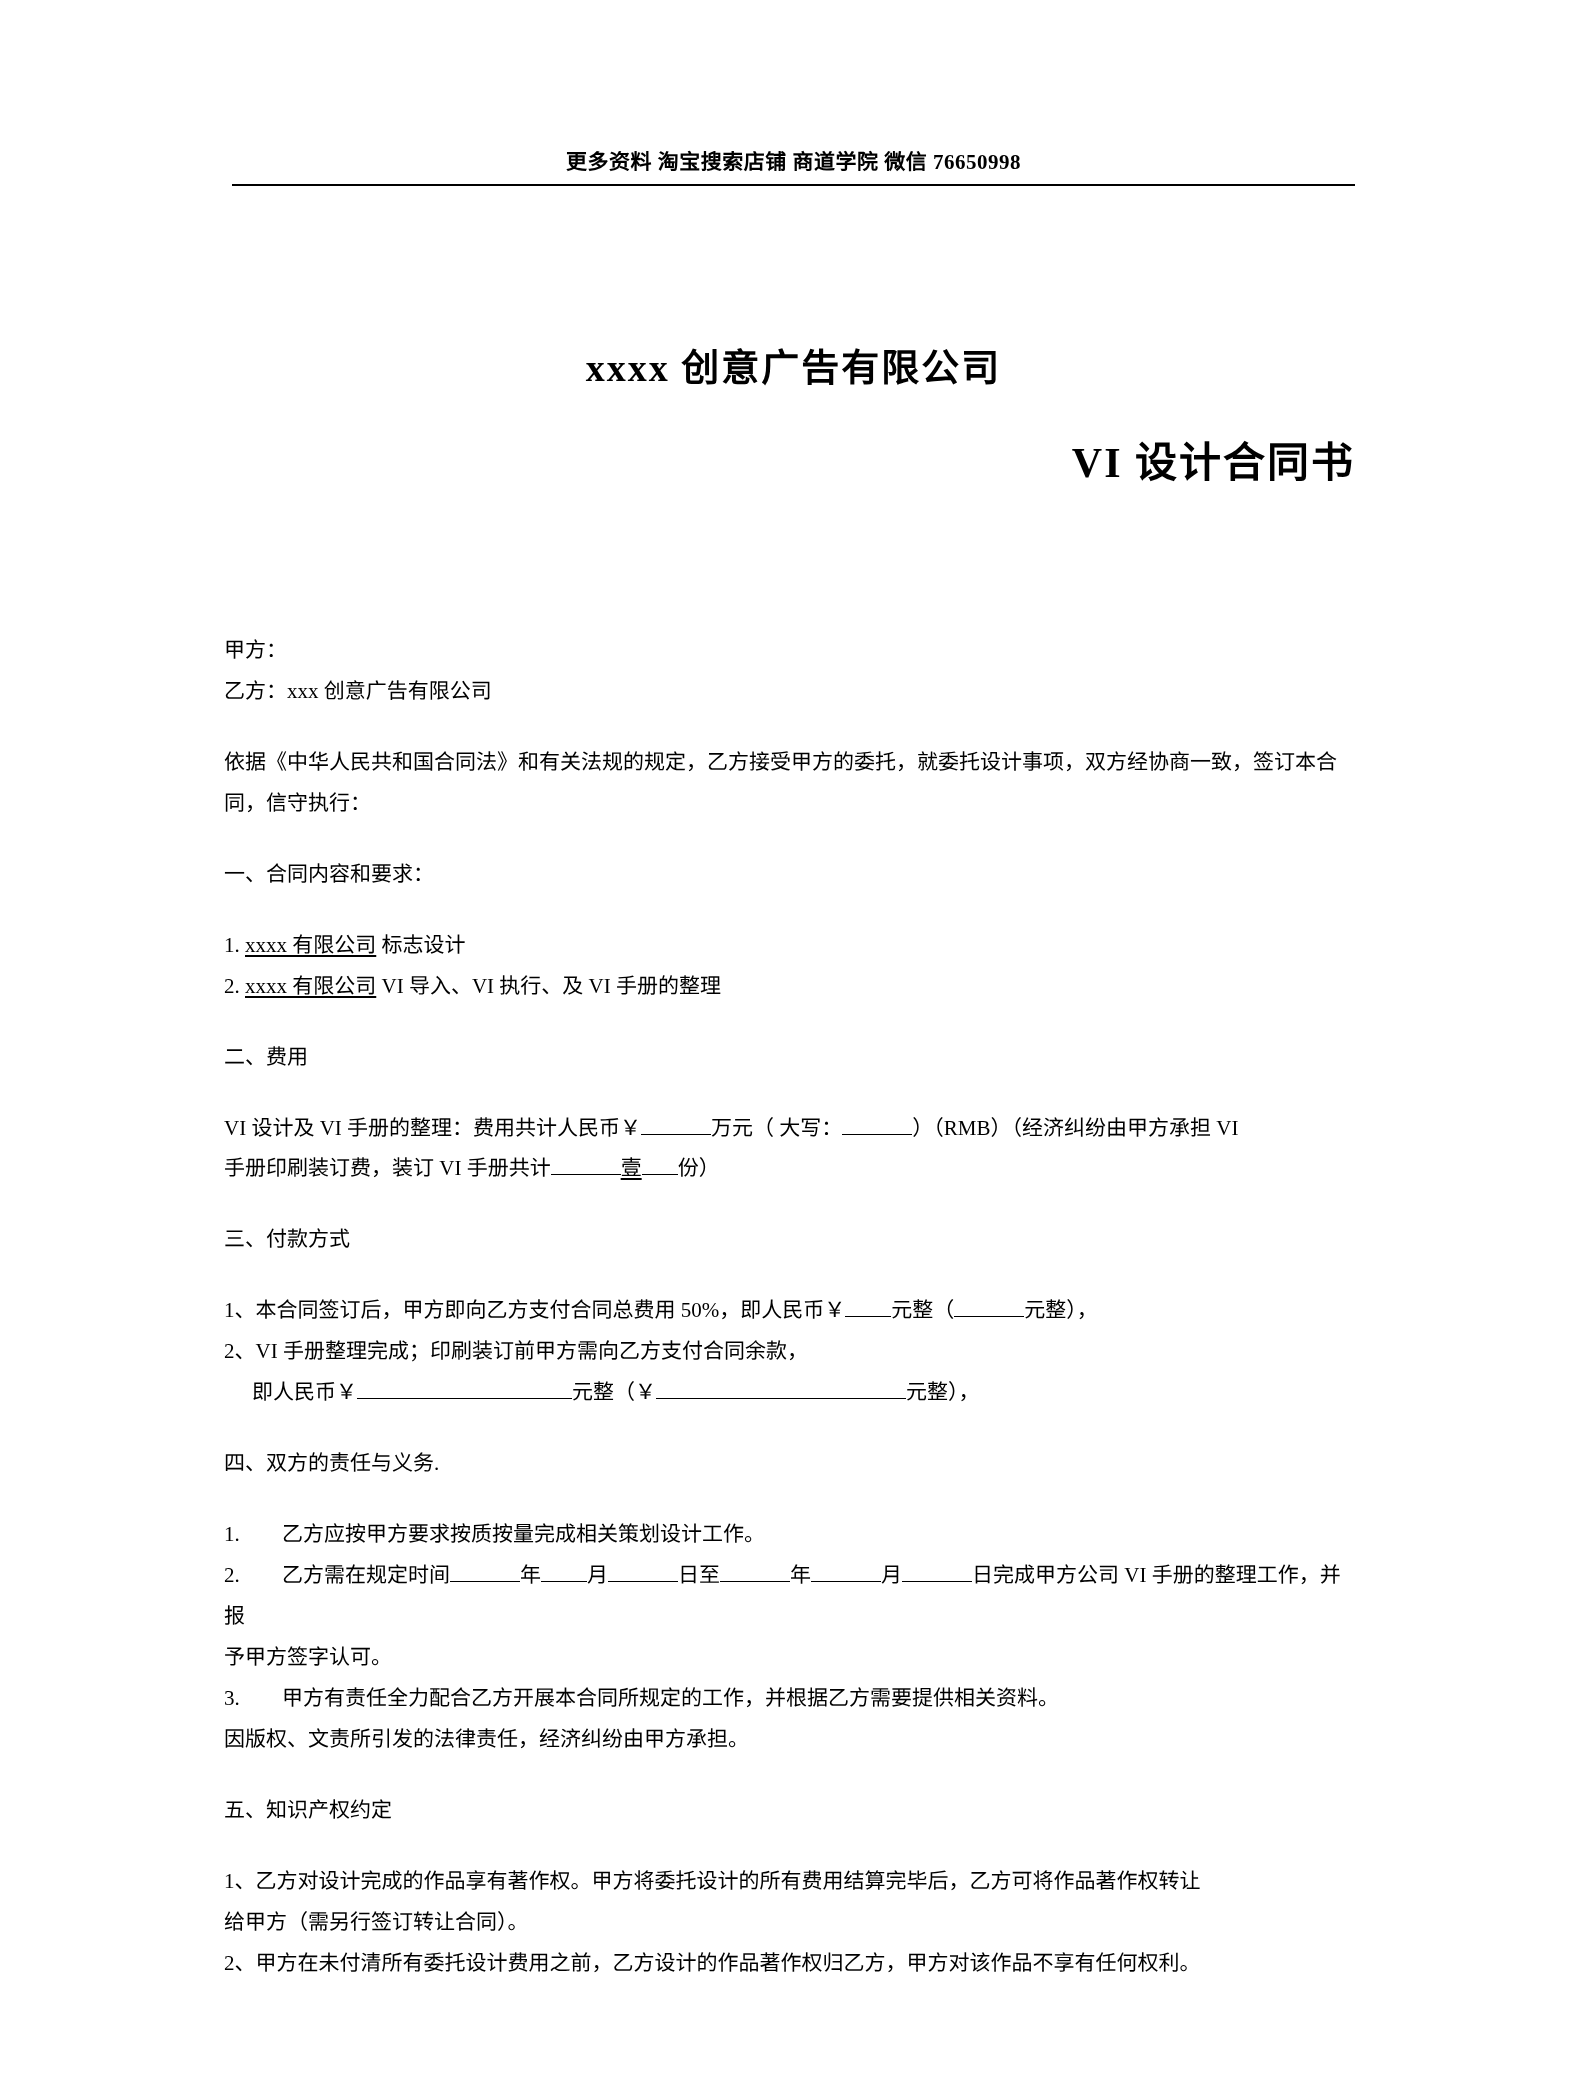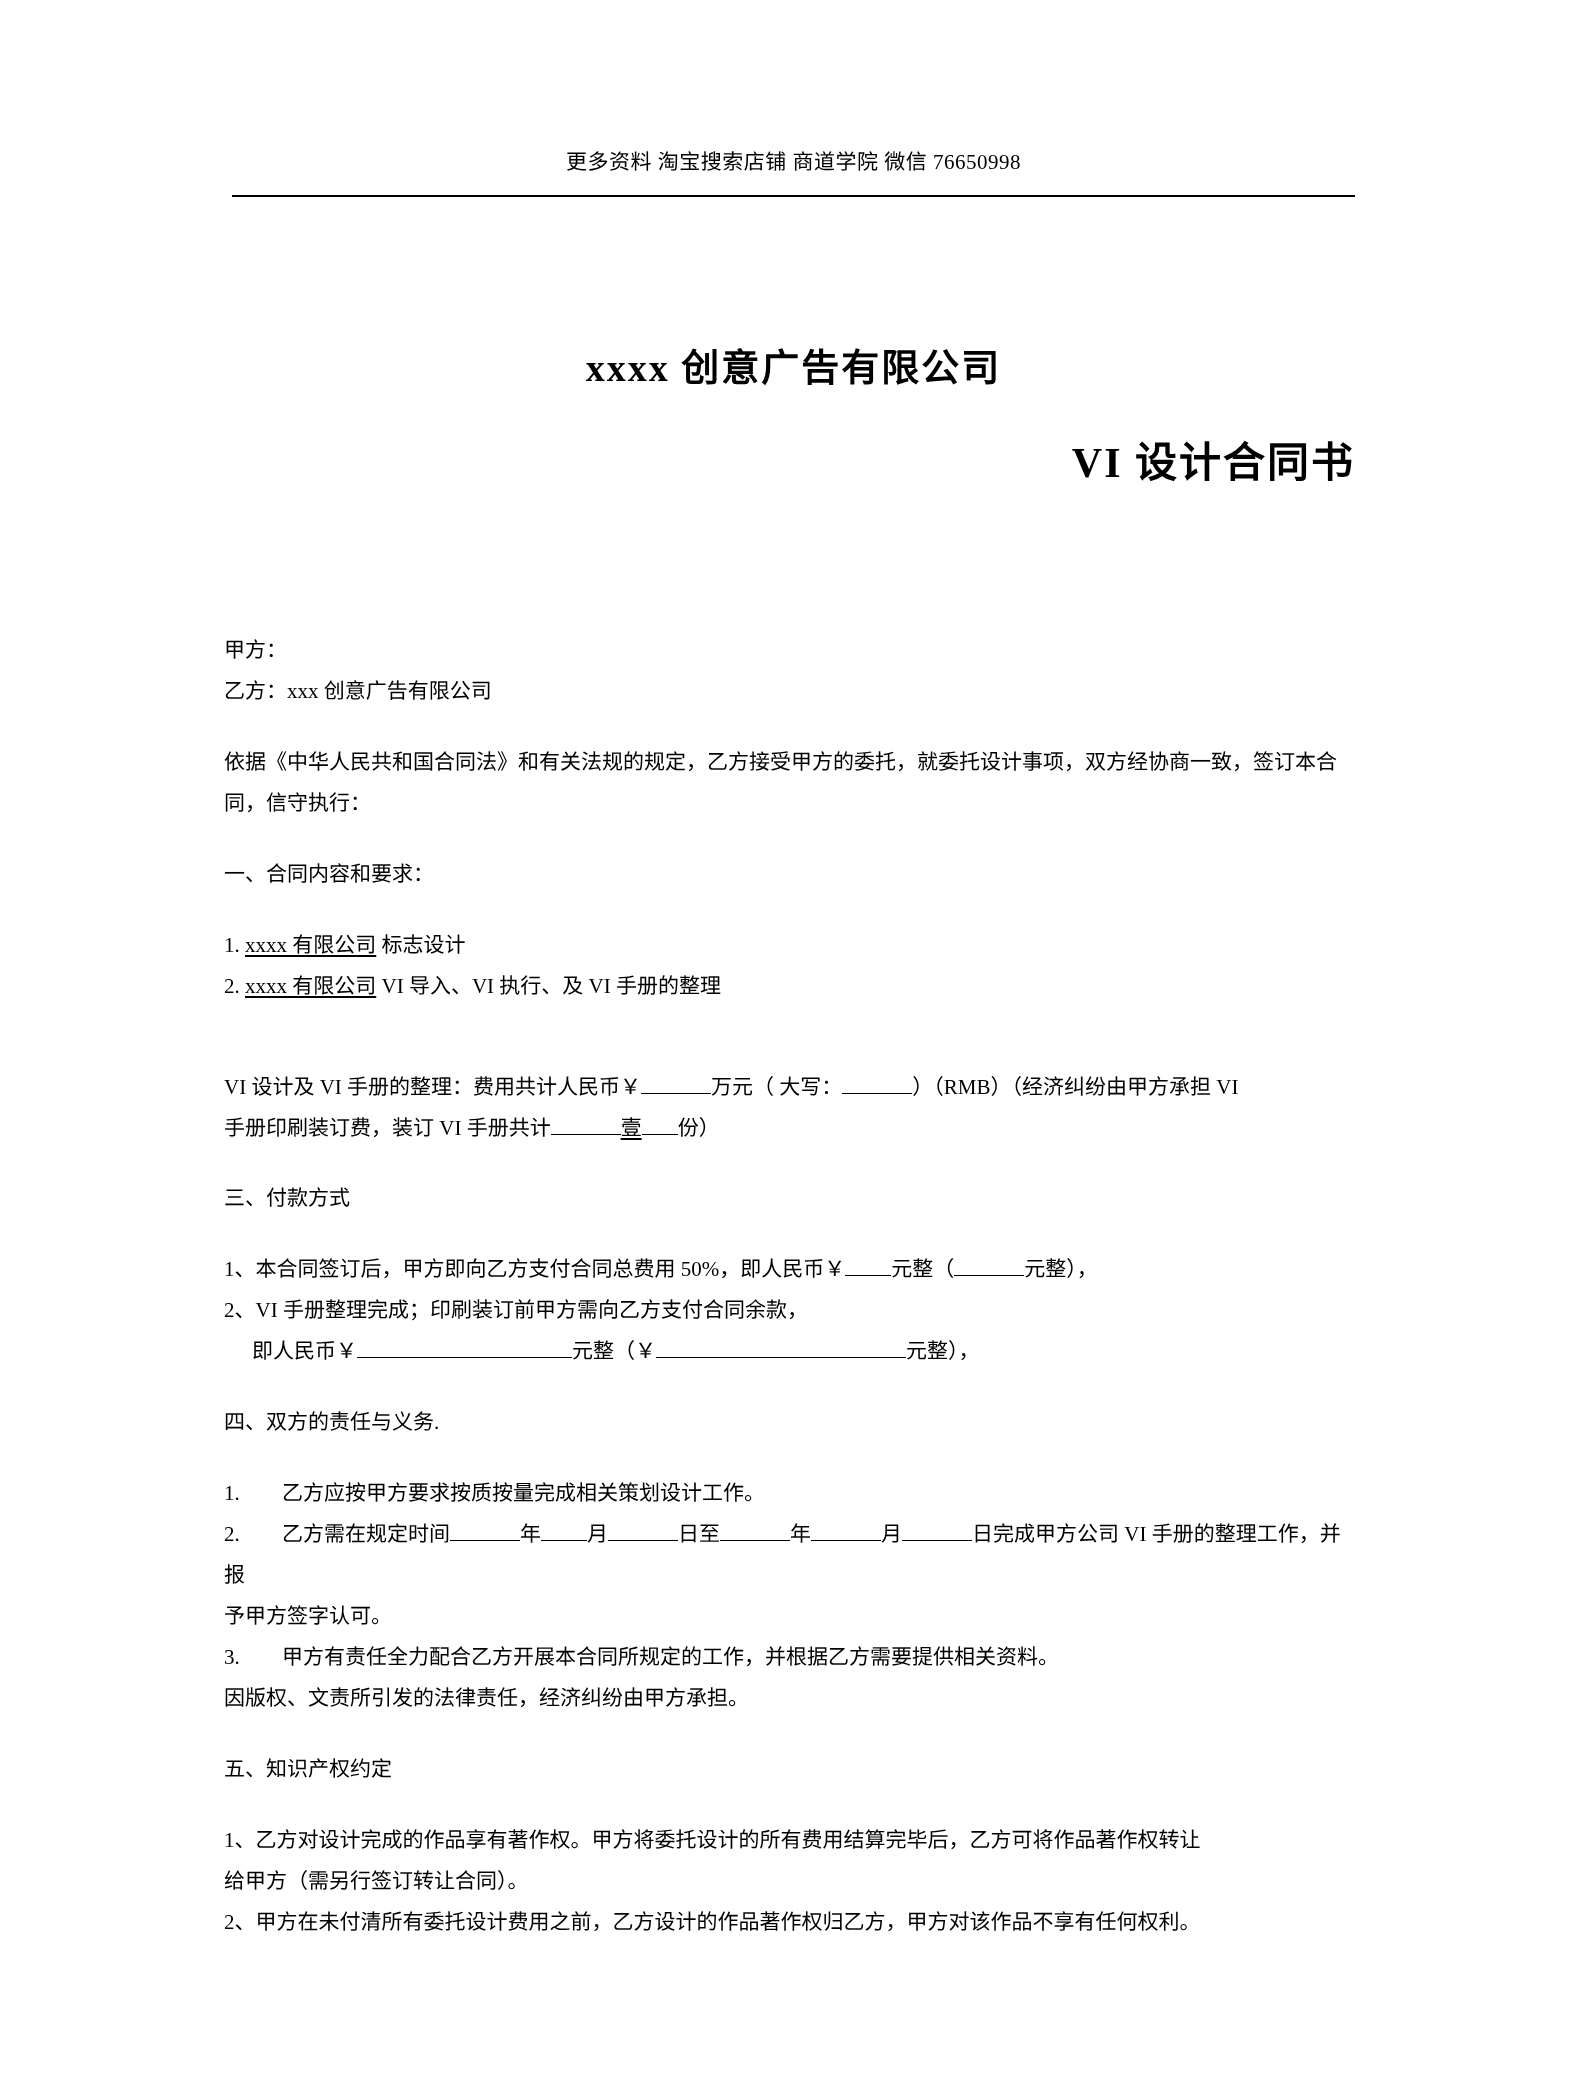--- a/index.html
+++ b/index.html
@@ -24,21 +24,22 @@
     top: 150px;
     left: 232px;
     width: 1123px;
   }
   .header-text {
     text-align: center;
     font-size: 21px;
     letter-spacing: 0.5px;
     font-family: "Liberation Serif", "DejaVu Serif", serif;
     line-height: 1.2;
-    padding-bottom: 20px;
+    padding-bottom: 9px;
+    font-weight: bold;
   }
   .header-rule {
     border-bottom: 2px solid #000000;
     width: 100%;
   }
 
   
   .title-block {
     position: absolute;
     top: 345px;
@@ -125,20 +126,21 @@
       <span>标志设计</span>
     </p>
     <p class="p">
       <span>2.</span>
       <span class="u">xxxx 有限公司</span>
       <span>VI 导入、VI 执行、及 VI 手册的整理</span>
     </p>
 
     <div class="gap-md"></div>
 
+    <p class="p">二、费用</p>
 
     <div class="gap-md"></div>
 
     <p class="p">
       <span>VI 设计及 VI 手册的整理：费用共计人民币￥</span><span class="blank-m"></span><span>万元（ 大写：</span><span class="blank-m"></span><span>）（RMB）（经济纠纷由甲方承担 VI</span>
     </p>
     <p class="p">
       <span>手册印刷装订费，装订 VI 手册共计</span><span class="blank-m"></span><span class="ul-text">壹</span><span class="blank-tiny"></span><span>份）</span>
     </p>
 

